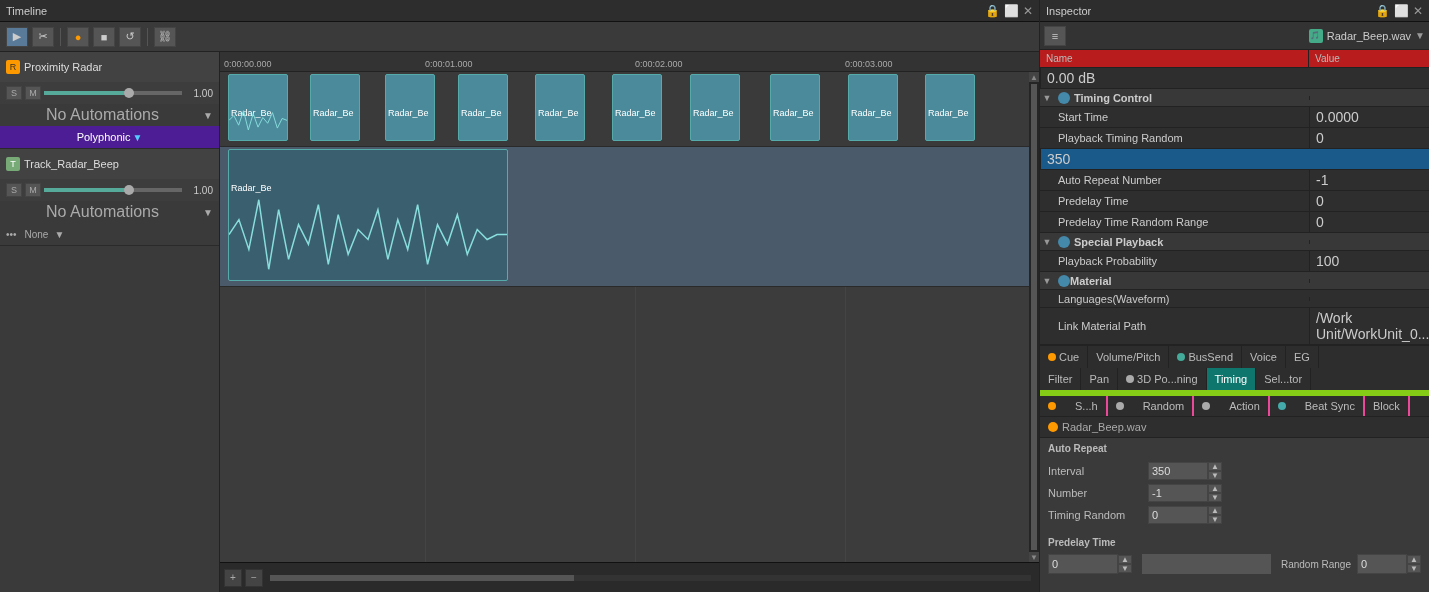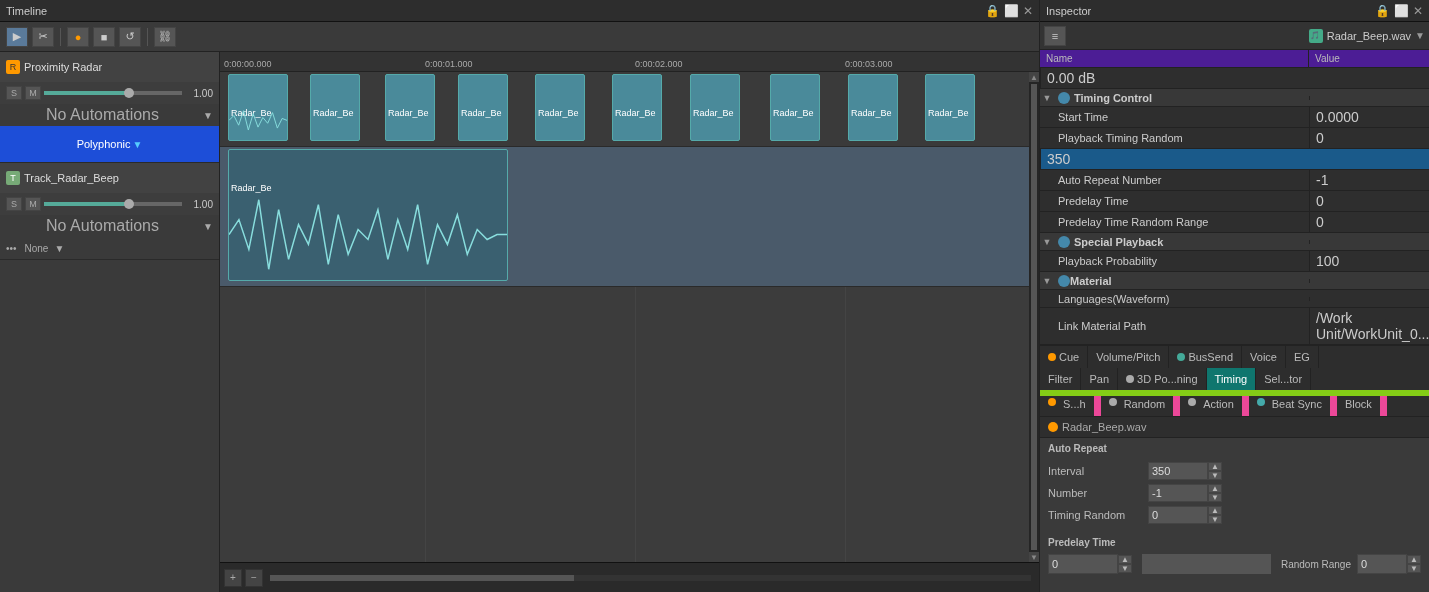--- a/index.html
+++ b/index.html
@@ -59,21 +59,21 @@
     .track-controls { display: flex; align-items: center; gap: 3px; padding: 2px 6px; height: 22px; background: #3d3d3d; }
     .track-btn-s { background: #555; border: 1px solid #444; color: #aaa; width: 16px; height: 14px; font-size: 9px; display: flex; align-items: center; justify-content: center; cursor: pointer; }
     .track-slider { flex: 1; height: 4px; background: #666; position: relative; }
     .track-slider-fill { height: 100%; background: #5a9; width: 60%; }
     .track-slider-thumb { width: 10px; height: 10px; background: #aaa; border-radius: 50%; position: absolute; top: -3px; left: 58%; }
     .track-value { color: #ccc; font-size: 10px; width: 28px; text-align: right; }
 
     .track-automation { height: 22px; display: flex; align-items: center; padding: 0 6px; gap: 4px; background: #3a3a3a; }
     .automation-label { color: #aaa; font-size: 16px; flex: 1; text-align: center; }
 
-    .track-polyphonic { height: 36px; display: flex; align-items: center; justify-content: center; background: #1d4ed8; color: #fff; font-size: 10px; }
+    .track-polyphonic { height: 22px; display: flex; align-items: center; justify-content: center; background: #4c1d95; color: #fff; font-size: 10px; }
 
     .track-item2 { border-bottom: 1px solid #2a2a2a; }
     .track-none { height: 22px; display: flex; align-items: center; padding: 0 6px; gap: 4px; background: #3a3a3a; }
 
     
     .timeline-area { flex: 1; display: flex; flex-direction: column; overflow: hidden; position: relative; }
     .timeline-ruler { height: 20px; background: #333; border-bottom: 1px solid #222; display: flex; align-items: flex-end; padding-bottom: 2px; position: relative; }
     .ruler-mark { position: absolute; bottom: 2px; color: #aaa; font-size: 9px; }
 
     .track-lane { height: 75px; border-bottom: 1px solid #2a2a2a; position: relative; background: #3a3a3a; }
@@ -107,21 +107,21 @@
 
     .inspector-toolbar { background: #333; height: 28px; display: flex; align-items: center; padding: 0 4px; gap: 4px; border-bottom: 1px solid #222; }
     .inspector-menu-btn { background: #555; border: 1px solid #444; color: #ccc; width: 22px; height: 20px; display: flex; align-items: center; justify-content: center; cursor: pointer; font-size: 11px; }
     .inspector-file { display: flex; align-items: center; gap: 4px; margin-left: auto; }
     .file-icon { width: 14px; height: 14px; background: #4a8; border-radius: 2px; display: flex; align-items: center; justify-content: center; font-size: 8px; }
     .file-name { color: #ccc; font-size: 11px; }
     .dropdown-arrow { color: #999; font-size: 10px; cursor: pointer; }
 
     
     .prop-table { flex: 0 0 auto; overflow-y: auto; max-height: 310px; background: #2e2e2e; }
-    .prop-header { display: flex; background: #4c1d95; border-bottom: 1px solid #222; }
+    .prop-header { display: flex; background: #b91c1c; border-bottom: 1px solid #222; }
     .prop-header-name { flex: 1; padding: 3px 6px; color: #bbb; font-size: 10px; border-right: 1px solid #222; }
     .prop-header-value { width: 120px; padding: 3px 6px; color: #bbb; font-size: 10px; }
 
     .prop-row { display: flex; border-bottom: 1px solid #222; min-height: 18px; align-items: center; }
     .prop-row.selected { background: #1a5a8a; }
     .prop-row.section { background: #383838; }
     .prop-name { flex: 1; padding: 2px 6px; color: #ccc; font-size: 11px; }
     .prop-name.indent { padding-left: 18px; }
     .prop-value { width: 120px; padding: 2px 6px; color: #ccc; font-size: 14px; border-left: 1px solid #222; }
     .prop-section-toggle { width: 14px; text-align: center; color: #999; font-size: 9px; }
@@ -152,21 +152,21 @@
     .spin-btn { background: #555; border: 1px solid #444; color: #bbb; width: 14px; height: 9px; display: flex; align-items: center; justify-content: center; font-size: 8px; cursor: pointer; line-height: 1; }
 
     .predelay-row { display: flex; align-items: center; padding: 4px 8px; gap: 6px; }
     .predelay-num-input { background: #555; border: 1px solid #444; color: #ddd; width: 70px; height: 20px; font-size: 11px; padding: 0 3px; }
     .predelay-spin { display: flex; flex-direction: column; }
     .predelay-bar { flex: 1; background: #555; height: 20px; }
     .random-range-label { color: #bbb; font-size: 10px; white-space: nowrap; }
     .random-range-input { background: #555; border: 1px solid #444; color: #ddd; width: 50px; height: 20px; font-size: 11px; padding: 0 3px; }
 
     .sub-tabs { display: flex; background: #2d2d2d; border-bottom: 1px solid #222; }
-    .sub-tab { padding: 2px 8px; color: #bbb; font-size: 10px; cursor: pointer; border-right: 7px solid #ec4899; display: flex; gap: 7px; height: 20px; }
+    .sub-tab { padding: 2px 8px; color: #bbb; font-size: 10px; cursor: pointer; border-right: 2px solid #ec4899; display: flex; align-items: center; gap: 19px; height: 20px; }
     .sub-tab-icon { width: 8px; height: 8px; border-radius: 50%; background: #f90; }
   </style>
 </head>
 <body>
 
 <div class="main-container">
 
   <div class="timeline-panel">
 
     <div class="timeline-titlebar">

